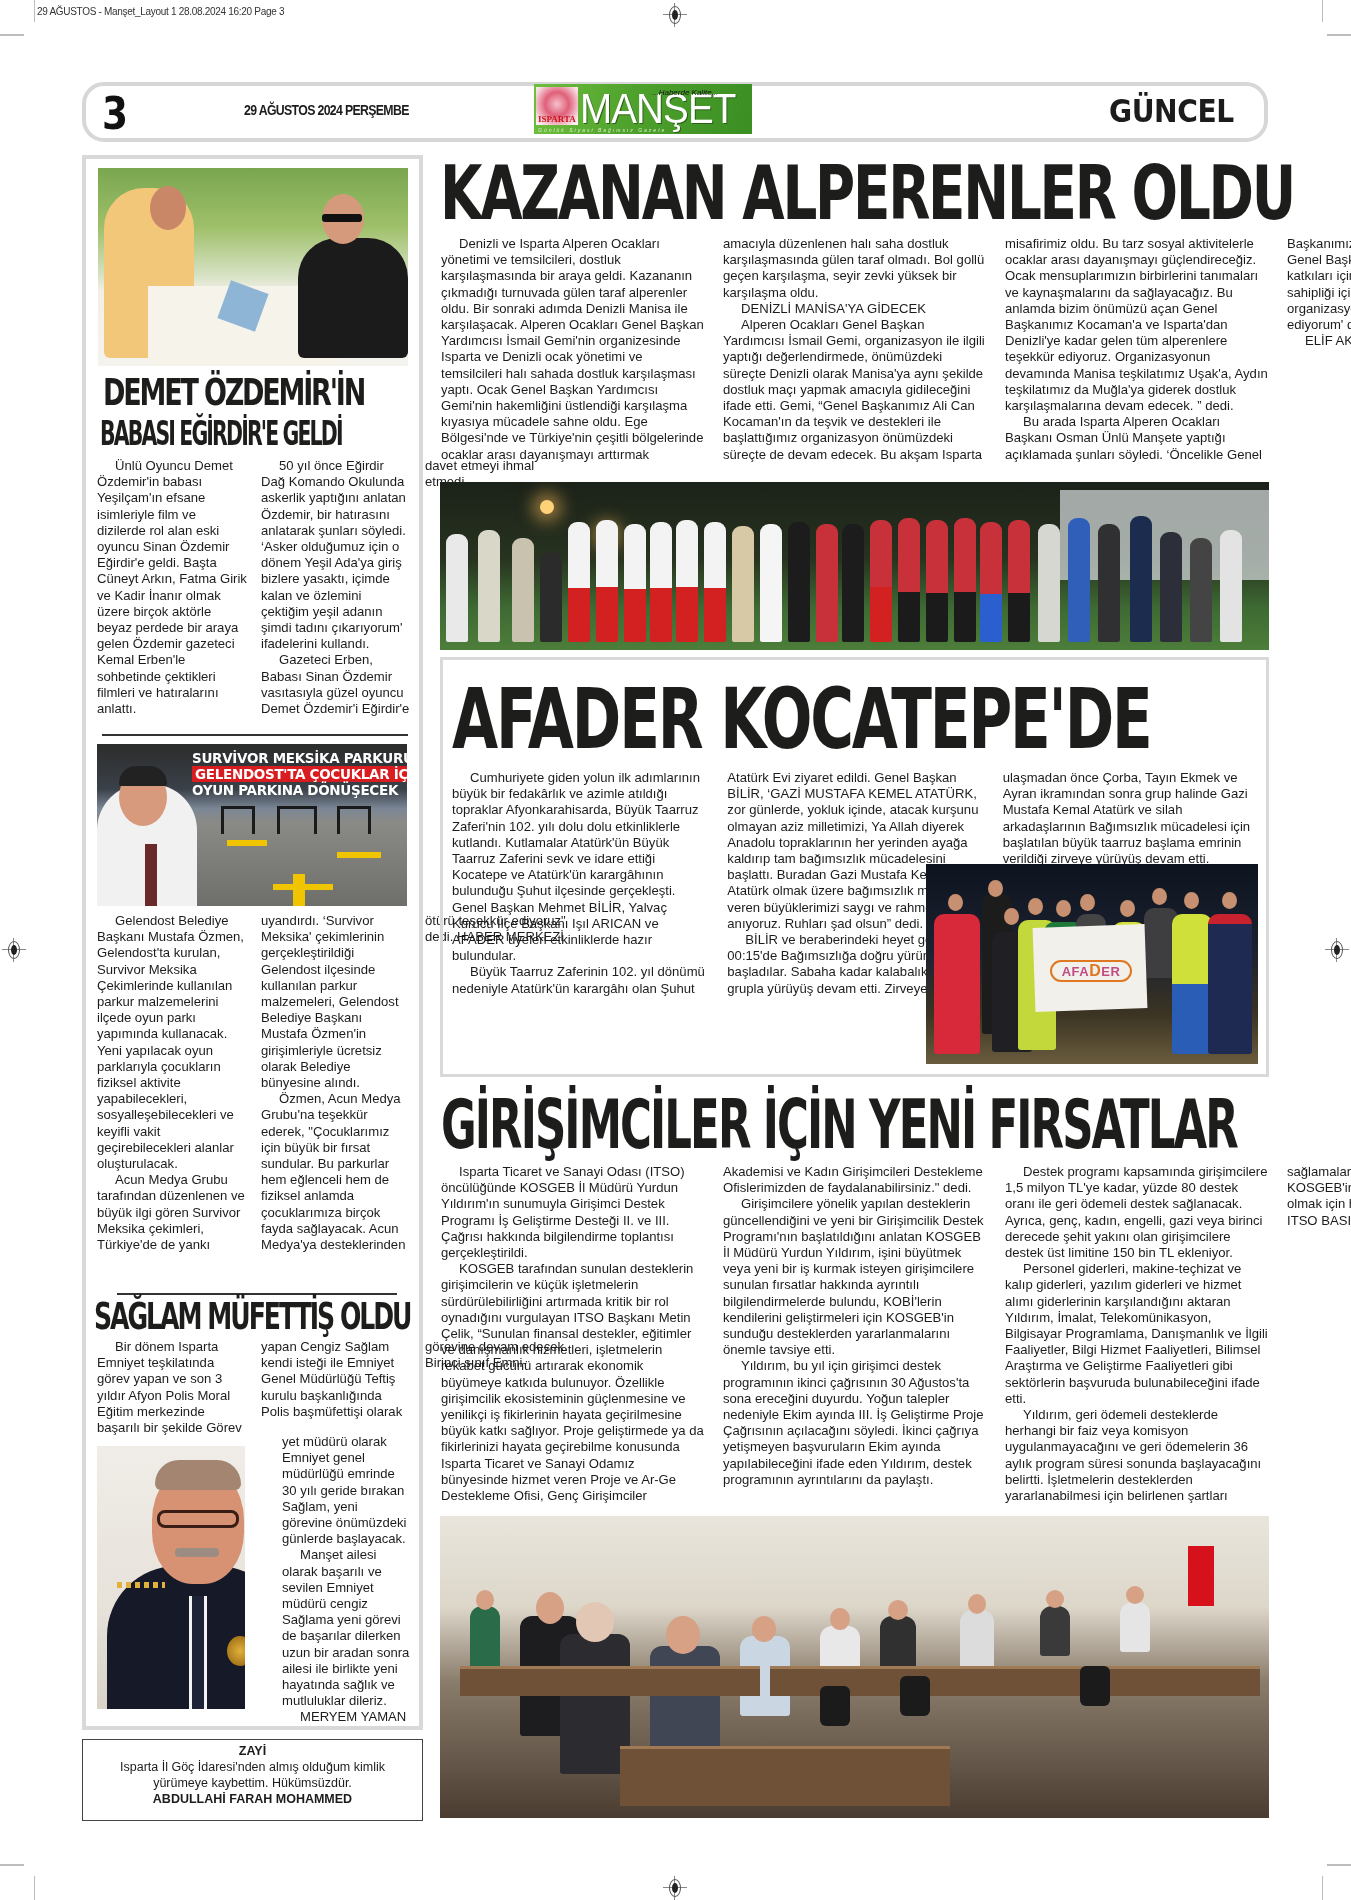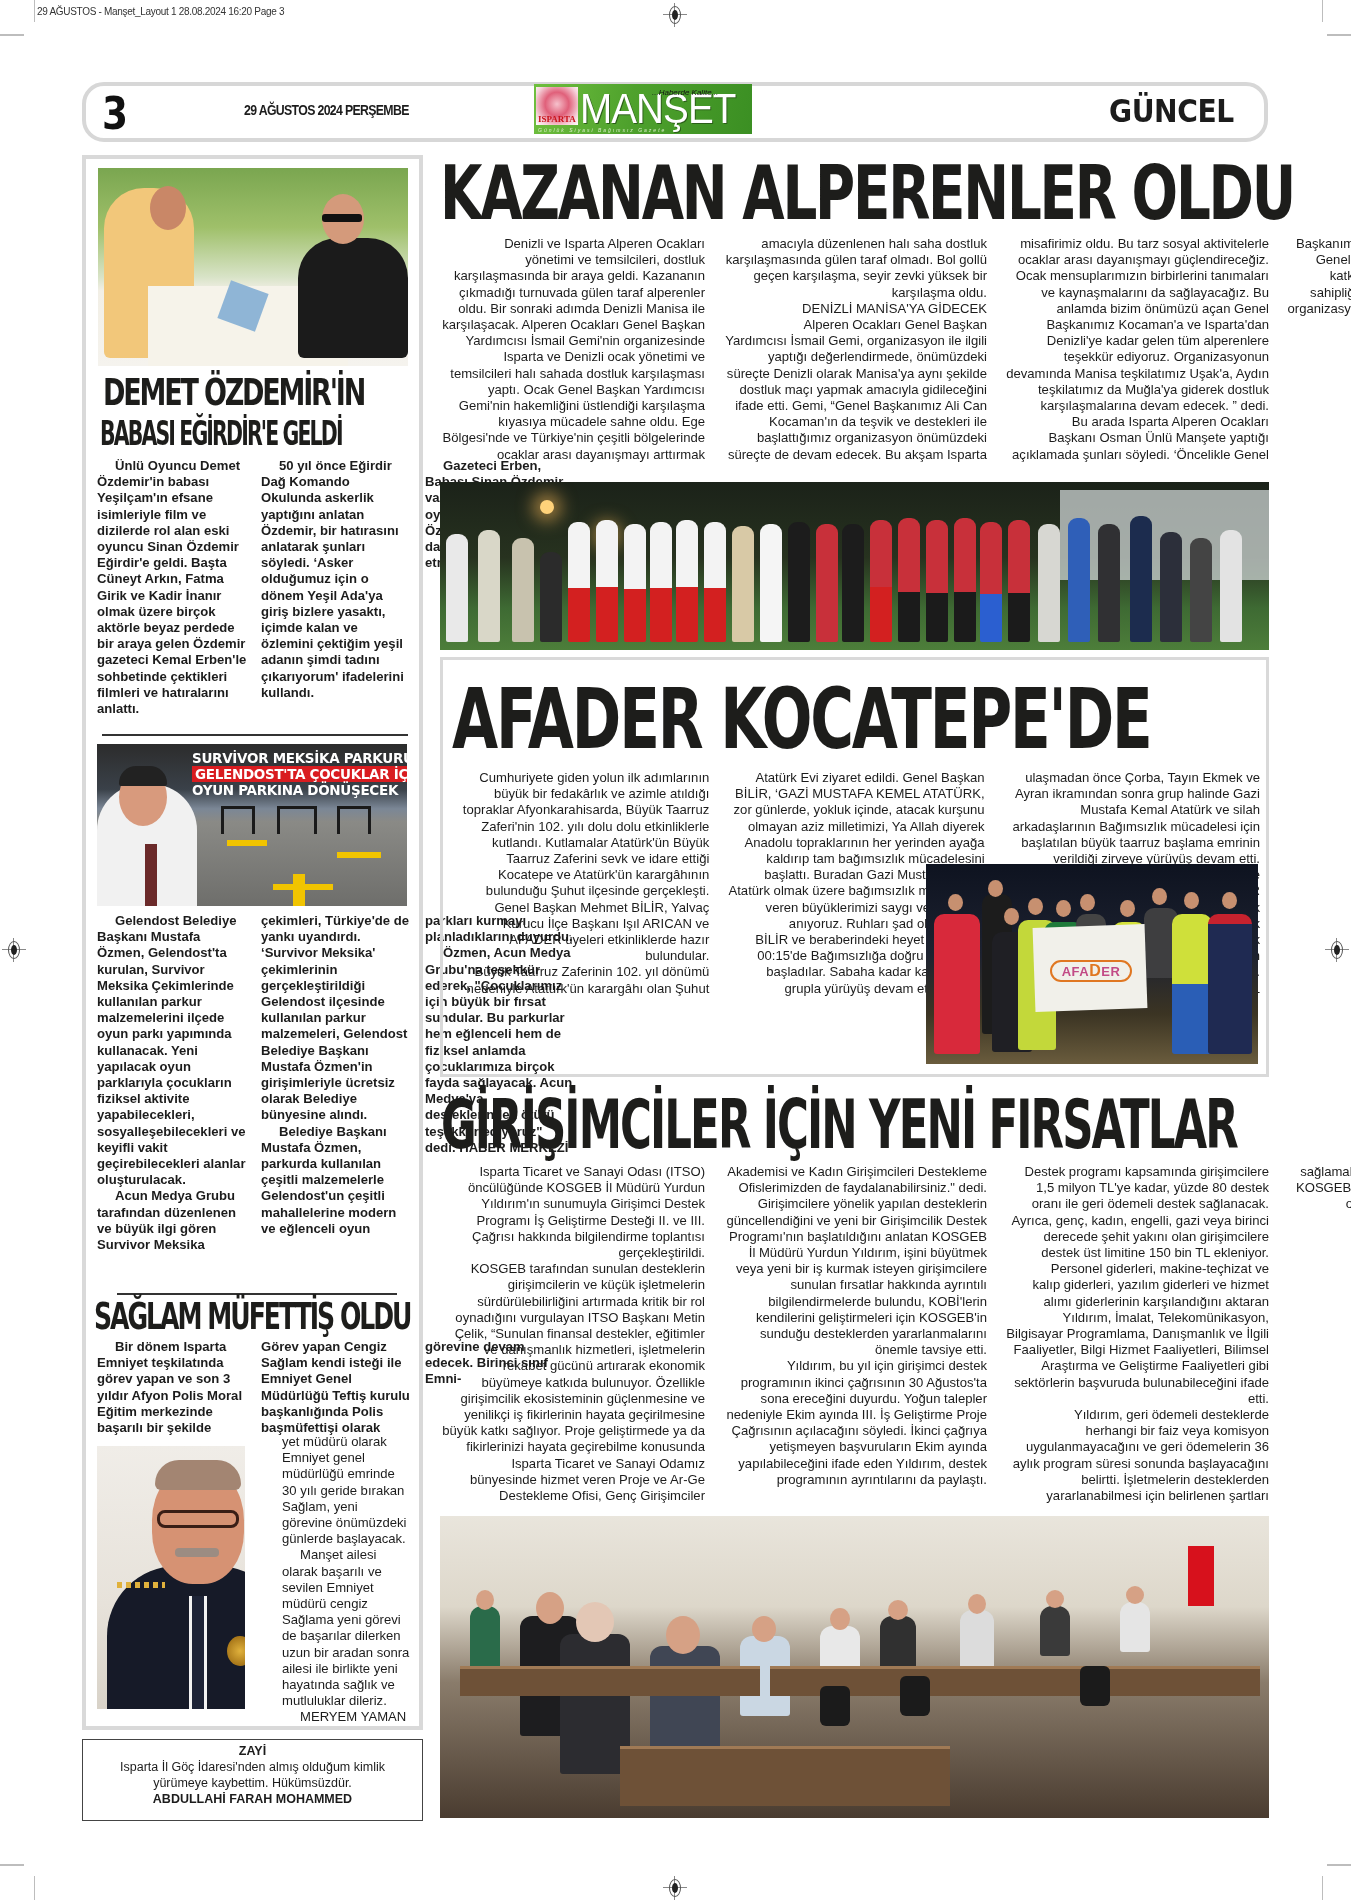--- a/index.html
+++ b/index.html
@@ -26,22 +26,22 @@
   .logo .sub { position: absolute; left: 4px; top: 43px; font-size: 5px; color: #d9f0c8; letter-spacing: 2px; font-style: italic; }
   .section { position: absolute; right: 30px; top: 6px; font-family: "DejaVu Sans", sans-serif; font-size: 32px; font-weight: bold; letter-spacing: -0.5px; transform: scaleX(0.88); transform-origin: right; }
 
   
   .left-box { position: absolute; left: 82px; top: 155px; width: 341px; height: 1575px; border: 4px solid #d9d9d9; background: #fff; }
   .photo { position: absolute; overflow: hidden; }
   .art-text { position: absolute; font-size: 13.1px; line-height: 16.2px; color: #1c1c1c; }
   .art-text p { text-indent: 18px; }
   .art-text p.sig { text-indent: 18px; }
   .art-text p.sub { font-weight: normal; }
-  .cols2 { column-count: 2; column-gap: 14px; font-weight: bold; }
-  .cols3 { column-count: 3; column-gap: 18px; text-align: right; }
+  .cols2 { column-count: 2; column-gap: 14px; }
+  .cols3 { column-count: 3; column-gap: 18px; }
 
   .headline { position: absolute; font-family: "DejaVu Sans", sans-serif; font-weight: 900; color: #1d1d1b; letter-spacing: -3px; white-space: nowrap; transform-origin: left top; }
 
   .rule { position: absolute; height: 2px; background: #333; }
 
   
   .p-cafe { background: linear-gradient(180deg, #7aa650 0%, #9fc06a 30%, #d8e3c7 55%, #f2efe6 62%, #f5f3ee 100%); }
   .p-cafe .man1 { position: absolute; left: 6px; top: 20px; width: 90px; height: 170px; background: #f2c77a; border-radius: 40px 40px 6px 6px; }
   .p-cafe .head1 { position: absolute; left: 52px; top: 18px; width: 36px; height: 44px; background: #c98767; border-radius: 50%; }
   .p-cafe .man2 { position: absolute; left: 200px; top: 70px; width: 110px; height: 120px; background: #1b1b1b; border-radius: 40px 40px 6px 6px; }
@@ -180,21 +180,20 @@
   <div class="t1">
     <div>SURVİVOR MEKSİKA PARKURU,</div>
     <div><span class="t2">GELENDOST'TA ÇOCUKLAR İÇİN</span></div>
     <div>OYUN PARKINA DÖNÜŞECEK</div>
   </div>
 </div>
 
 <div class="art-text cols2" style="left:97px;top:913px;width:314px;height:356px;">
   <p>Gelendost Belediye Başkanı Mustafa Özmen, Gelendost'ta kurulan, Survivor Meksika Çekimlerinde kullanılan parkur malzemelerini ilçede oyun parkı yapımında kullanacak. Yeni yapılacak oyun parklarıyla çocukların fiziksel aktivite yapabilecekleri, sosyalleşebilecekleri ve keyifli vakit geçirebilecekleri alanlar oluşturulacak.</p>
   <p>Acun Medya Grubu tarafından düzenlenen ve büyük ilgi gören Survivor Meksika çekimleri, Türkiye'de de yankı uyandırdı. ‘Survivor Meksika' çekimlerinin gerçekleştirildiği Gelendost ilçesinde kullanılan parkur malzemeleri, Gelendost Belediye Başkanı Mustafa Özmen'in girişimleriyle ücretsiz olarak Belediye bünyesine alındı.</p>
-  <p>Belediye Başkanı Mustafa Özmen, parkurda kullanılan çeşitli malzemelerle Gelendost'un çeşitli mahallelerine modern ve eğlenceli oyun parkları kurmayı planladıklarını duyurdu.</p>
   <p>Özmen, Acun Medya Grubu'na teşekkür ederek, "Çocuklarımız için büyük bir fırsat sundular. Bu parkurlar hem eğlenceli hem de fiziksel anlamda çocuklarımıza birçok fayda sağlayacak. Acun Medya'ya desteklerinden ötürü teşekkür ediyoruz" dedi. HABER MERKEZİ</p>
 </div>
 
 <div class="rule" style="left:117px;top:1293px;width:280px;height:1.5px;"></div>
 
 <div class="headline" style="left:94px;top:1295px;font-size:37px;transform:scaleX(0.68);">SAĞLAM MÜFETTİŞ OLDU</div>
 
 <div class="art-text cols2" style="left:97px;top:1339px;width:314px;height:98px;">
   <p>Bir dönem Isparta Emniyet teşkilatında görev yapan ve son 3 yıldır Afyon Polis Moral Eğitim merkezinde başarılı bir şekilde Görev yapan Cengiz Sağlam kendi isteği ile Emniyet Genel Müdürlüğü Teftiş kurulu başkanlığında Polis başmüfettişi olarak görevine devam edecek. Birinci sınıf Emni-</p>
 </div>

